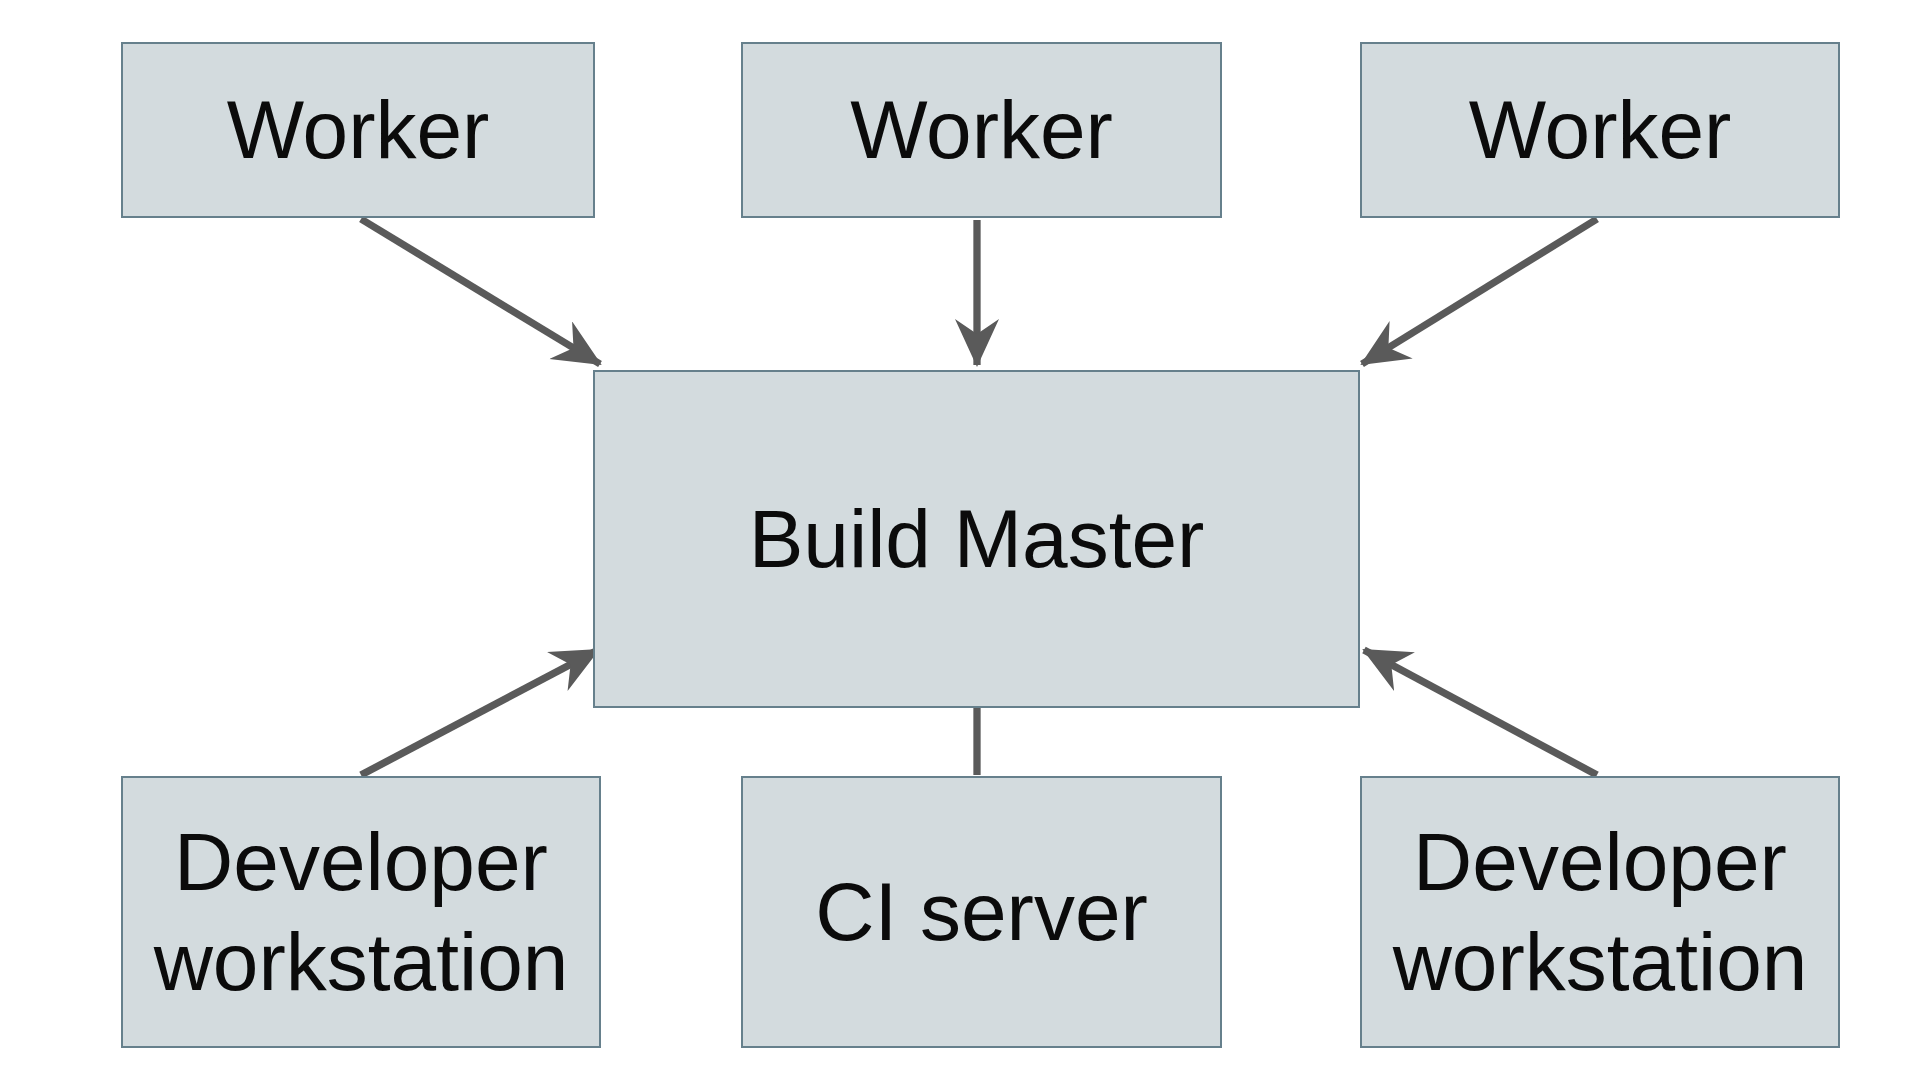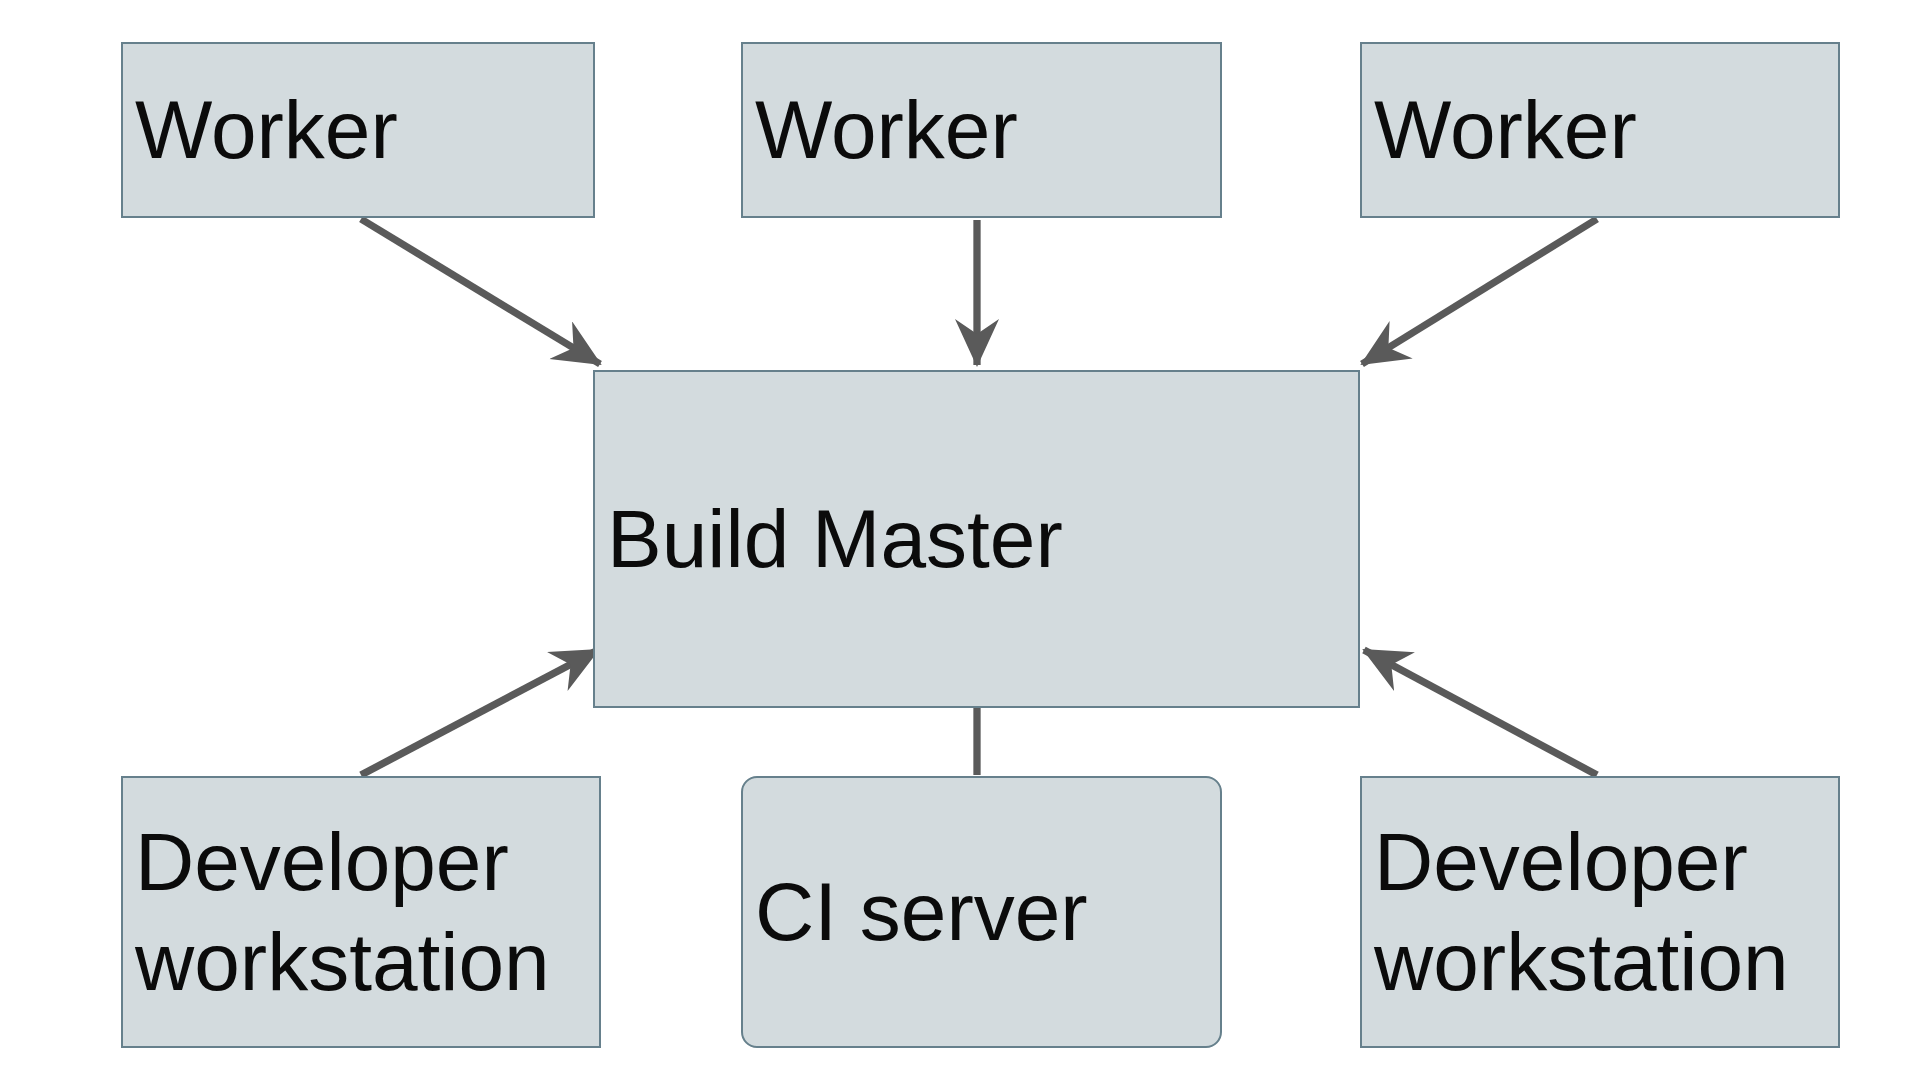--- a/index.html
+++ b/index.html
@@ -16,39 +16,39 @@
     overflow: hidden;
   }
   .node {
     position: absolute;
     box-sizing: border-box;
     background: var(--node-fill, #d3dbde);
     border: 2.5px solid var(--node-border, #66808c);
     display: flex;
     align-items: center;
     justify-content: center;
-    text-align: left;
+    text-align: center;
     font-size: 82px;
     line-height: 1.22;
     color: var(--text, #0b0b0b);
     padding: 0 12px;
   }
   .node .label {
     display: block;
     width: 100%;
   }
   
   .worker-1 { left: 121px;  top: 42px;  width: 474px; height: 176px; }
   .worker-2 { left: 741px;  top: 42px;  width: 481px; height: 176px; }
   .worker-3 { left: 1360px; top: 42px;  width: 480px; height: 176px; }
   
   .build-master { left: 593px; top: 370px; width: 767px; height: 338px; }
   
   .dev-left  { left: 121px;  top: 776px; width: 480px; height: 272px; }
-  .ci-server { left: 741px;  top: 776px; width: 481px; height: 272px; border-radius: 16px; }
+  .ci-server { left: 741px;  top: 776px; width: 481px; height: 272px; }
   .dev-right { left: 1360px; top: 776px; width: 480px; height: 272px; }
 
   .arrow-layer {
     position: absolute;
     left: 0; top: 0;
     width: 1910px;
     height: 1090px;
     pointer-events: none;
   }
   .arrow-layer line {

